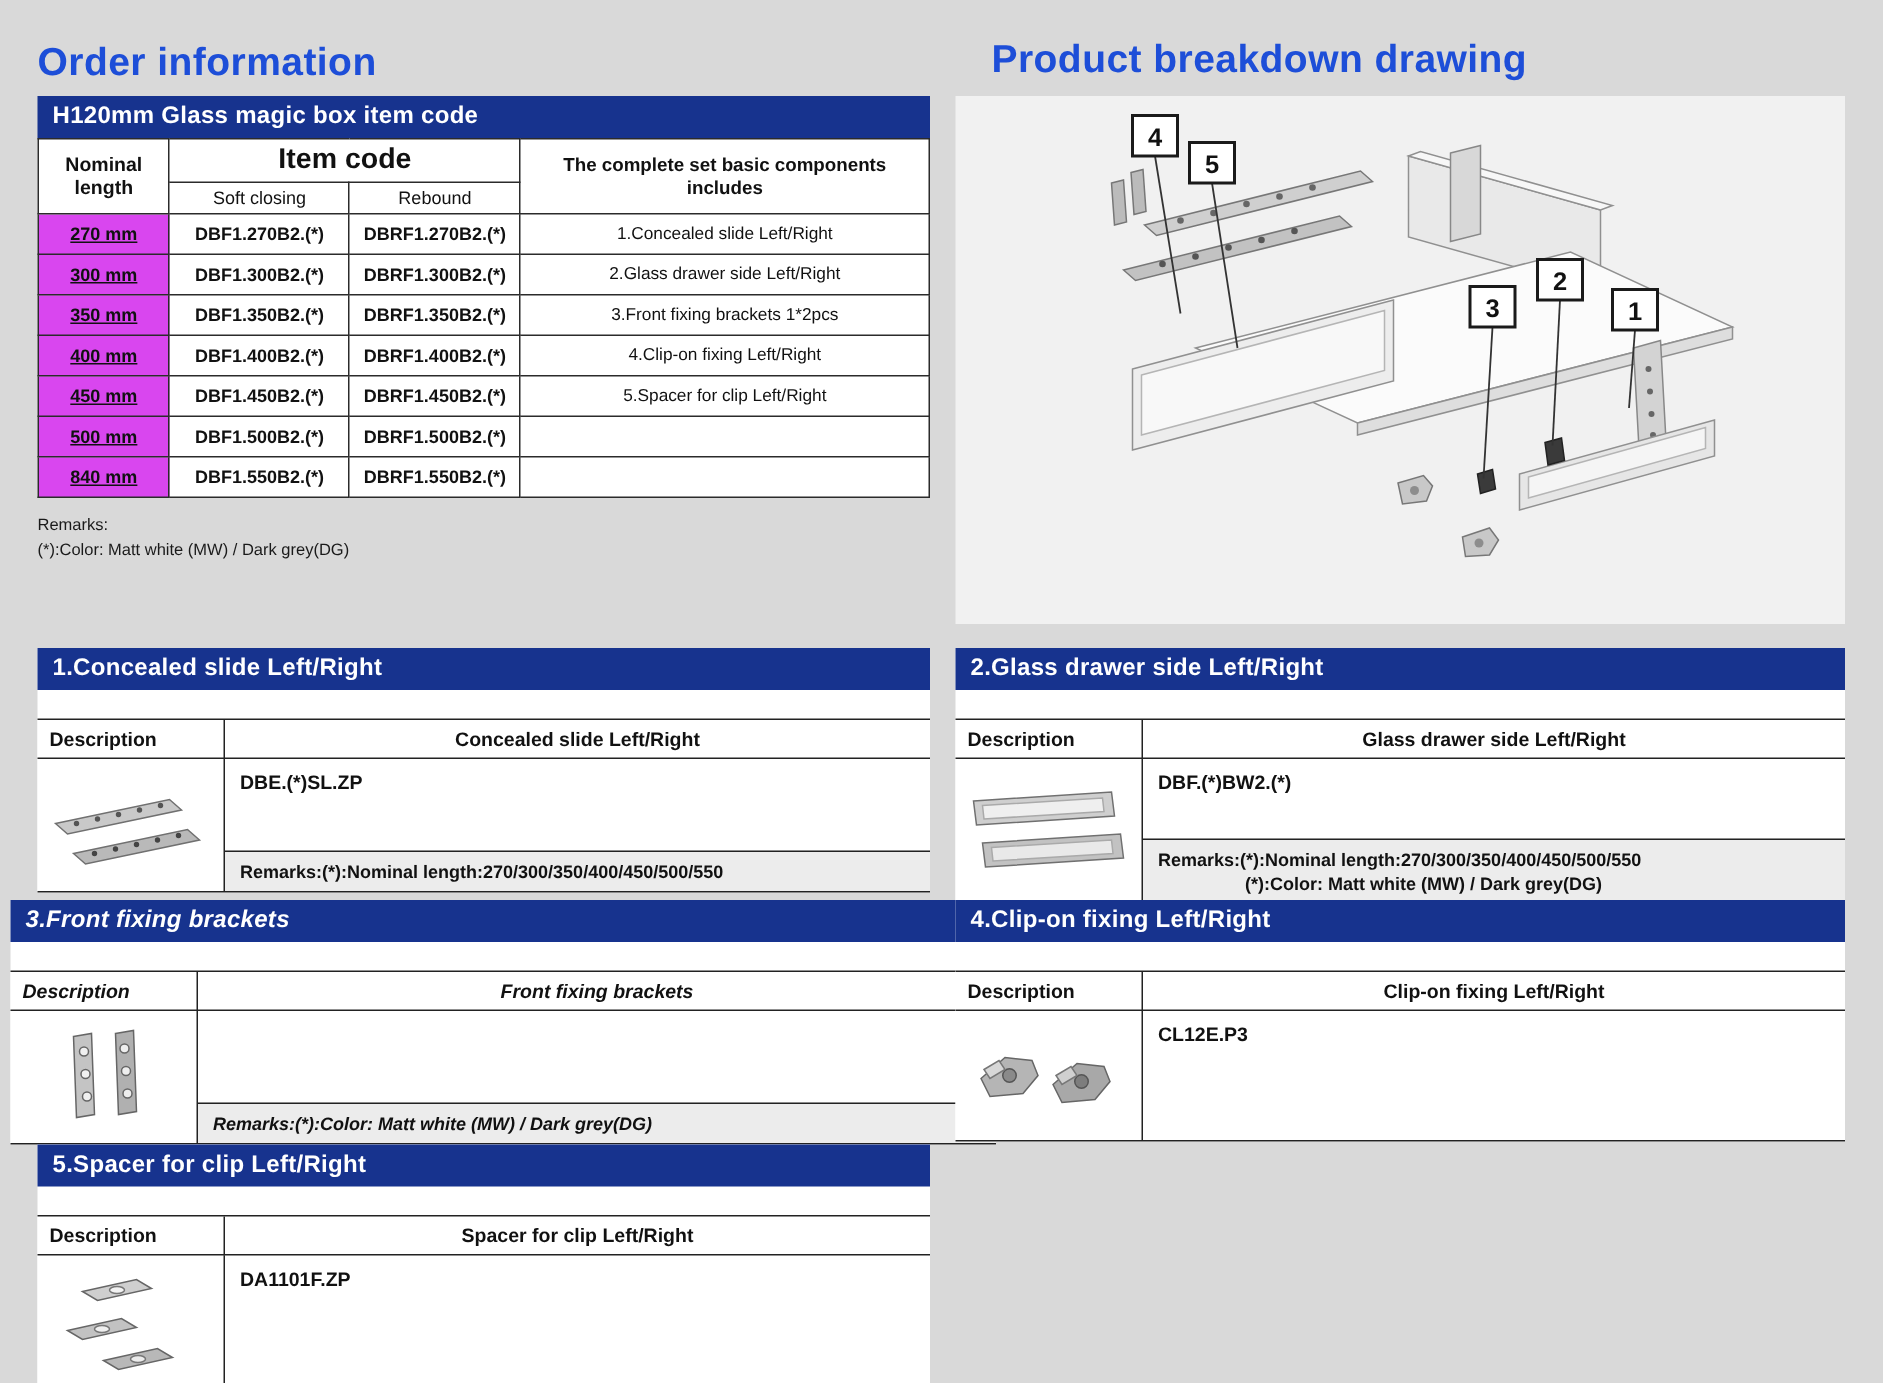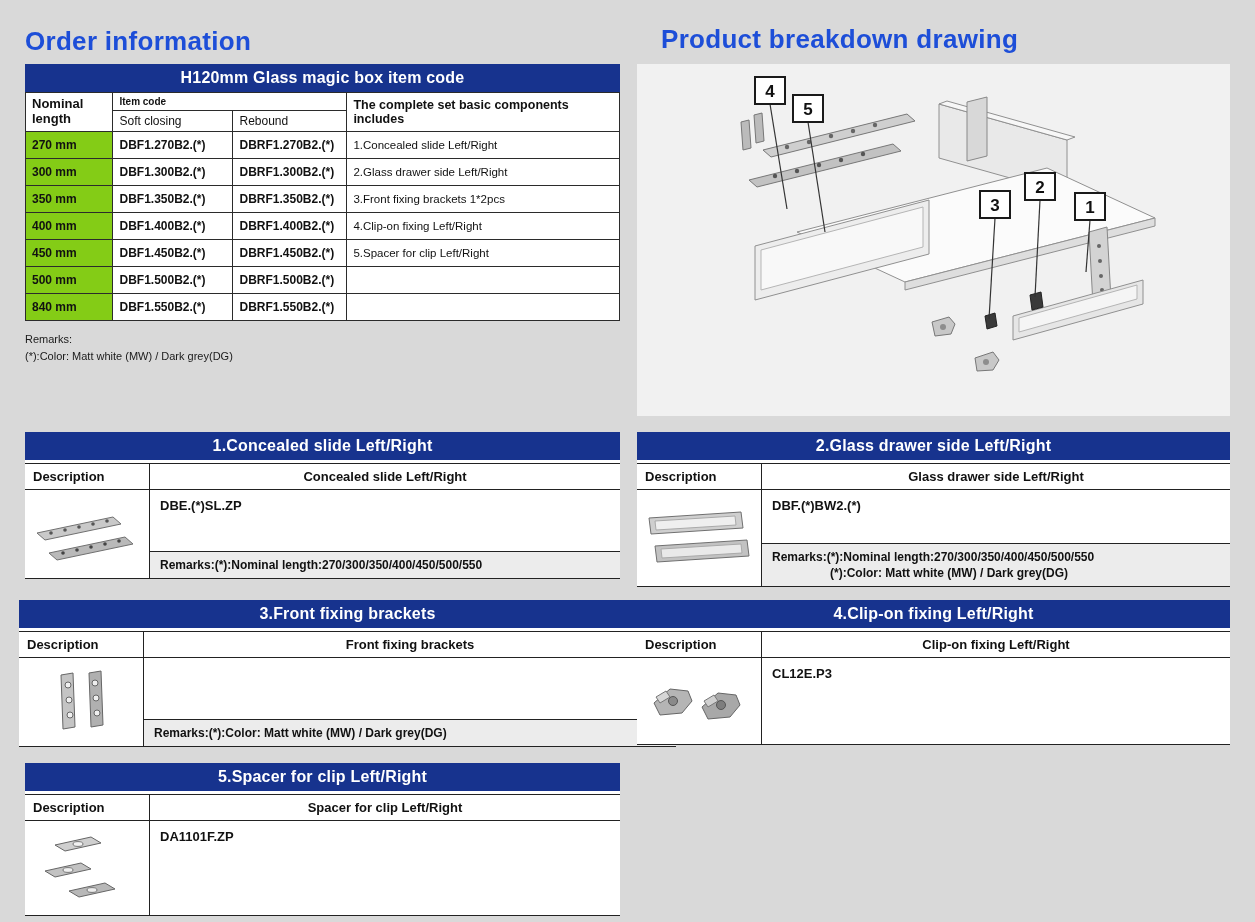--- a/index.html
+++ b/index.html
@@ -11,67 +11,67 @@
     overflow:hidden;
   }
   .page { position:relative; width:1255px; height:922px; }
 
   .title { position:absolute; font-size:26px; font-weight:bold; color:#1d4ed8; letter-spacing:0.3px; }
   .left-title  { left:25px;  top:26px; }
   .right-title { left:637px; top:24px;margin-left:24px; }
 
   .blue-bar {
     background:#17338e; color:#fff; font-weight:bold; font-size:16px;
-    height:28px; line-height:28px; letter-spacing:0.2px;
-    white-space:nowrap; overflow:hidden;text-align:center;
+    height:28px; line-height:28px; padding-left:10px; letter-spacing:0.2px;
+    white-space:nowrap; overflow:hidden;
   }
 
   
   .order-block { position:absolute; left:25px; top:64px; width:595px; }
   .order-table { width:100%; border-collapse:collapse; background:#fff; font-size:12px; }
   .order-table th, .order-table td {
-    border:1px solid #2b2b2b; padding:3px 6px; text-align:left; vertical-align:middle;
+    border:1px solid #2b2b2b; padding:3px 6px; text-align:center; vertical-align:middle;
   }
   .th-nominal    { width:86px;  font-size:13px; line-height:1.15; }
-  .th-itemcode   { font-size:10px; }
+  .th-itemcode   { font-size:19px; }
   .th-components { width:268px; font-size:12.5px; line-height:1.15; vertical-align:top; padding-top:5px; }
   .th-sub        { font-weight:normal; font-size:12px; height:20px; }
   .th-soft       { width:118px;margin-top:25px; }
   .th-rebound    { width:112px; }
-  .td-len  { background:#84cc16; font-weight:bold; height:27px; }
+  .td-len  { background:#d946ef; font-weight:bold; height:27px;text-decoration:underline; }
   .td-code { font-weight:bold; }
   .td-comp { font-size:11.5px; }
   .remarks { margin-top:10px; font-size:11px; line-height:1.5; color:#1a1a1a; }
 
   
   .drawing-box { position:absolute; left:637px; top:64px; width:593px; height:352px; background:#f1f1f1; }
   .drawing-box svg { display:block; }
   .num-text { font-family:"Liberation Sans","DejaVu Sans",sans-serif; font-size:17px; font-weight:bold; fill:#111; }
 
   
   .panel { position:absolute; background:#fff; }
   .panel-body {
     display:grid; grid-template-columns:125px 1fr;
     border-top:1px solid #222; border-bottom:1px solid #222;
-    margin-top:3px; background:#fff;
+    margin-top:19px; background:#fff;
   }
   .desc-cell { border-right:1px solid #222; border-bottom:1px solid #222; font-weight:bold; font-size:13px; padding:5px 8px; }
   .name-cell { border-bottom:1px solid #222; font-weight:bold; font-size:13px; padding:5px 10px;text-align:center; }
   .icon-cell { border-right:1px solid #222; display:flex; align-items:center; justify-content:center; padding:6px; }
   .content-cell { display:flex; flex-direction:column; }
   .p-code { font-weight:bold; font-size:13px; padding:8px 10px; }
   .p-remarks {
     margin-top:auto; background:#ececec; border-top:1px solid #222;
     font-weight:bold; font-size:12px; padding:5px 10px; line-height:1.35;
   }
   .p-remarks .r2 { padding-left:58px; }
 
   .p1 { left:25px;  top:432px; width:595px; }
   .p2 { left:637px; top:432px; width:593px; }
-  .p3 { left:19px;  top:600px; width:657px; }
+  .p3 { left:7px;  top:600px; width:657px;font-style:italic; }
   .p4 { left:637px; top:600px; width:593px; }
   .p5 { left:25px;  top:763px; width:595px; }
   .p1 .content-cell { min-height:88px; }
   .p2 .content-cell { min-height:96px; }
   .p3 .content-cell { min-height:88px; }
   .p4 .content-cell { min-height:86px; }
   .p5 .content-cell { min-height:92px; }
 </style>
 </head>
 <body>

